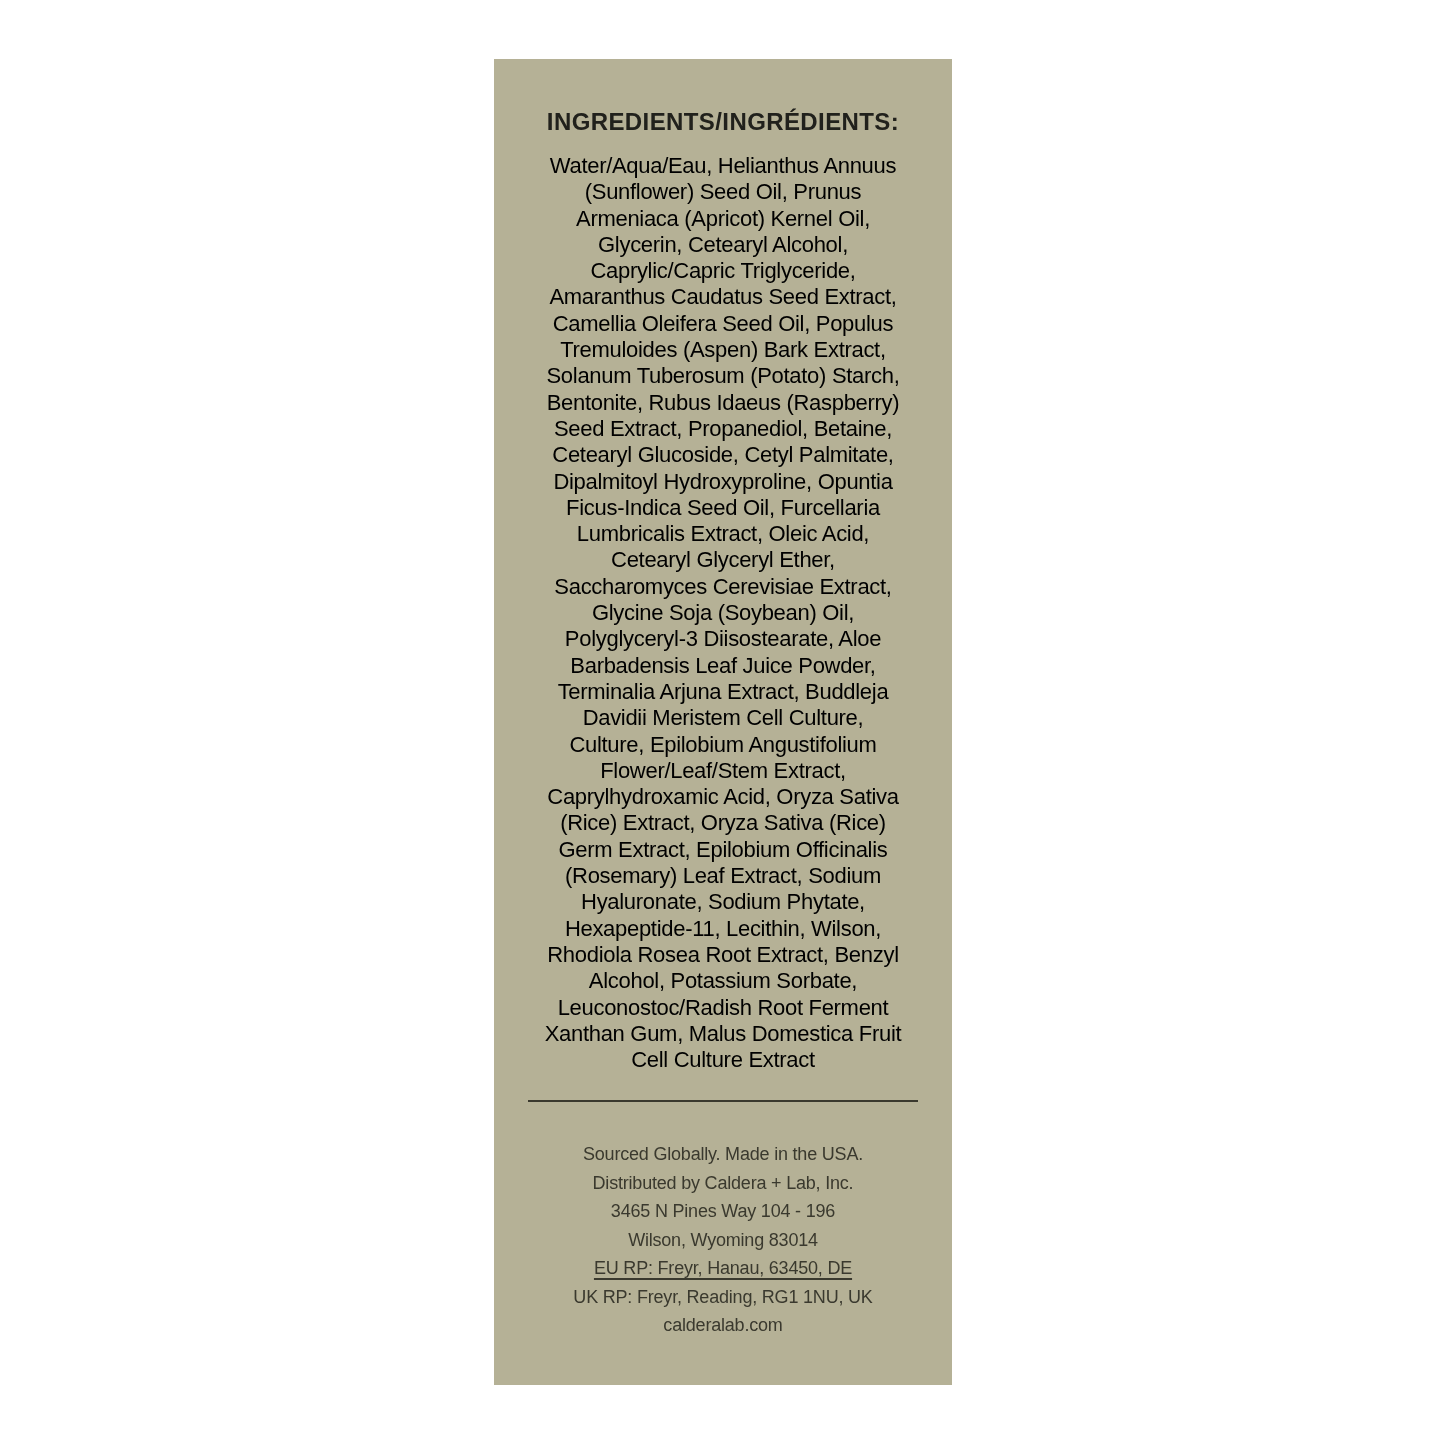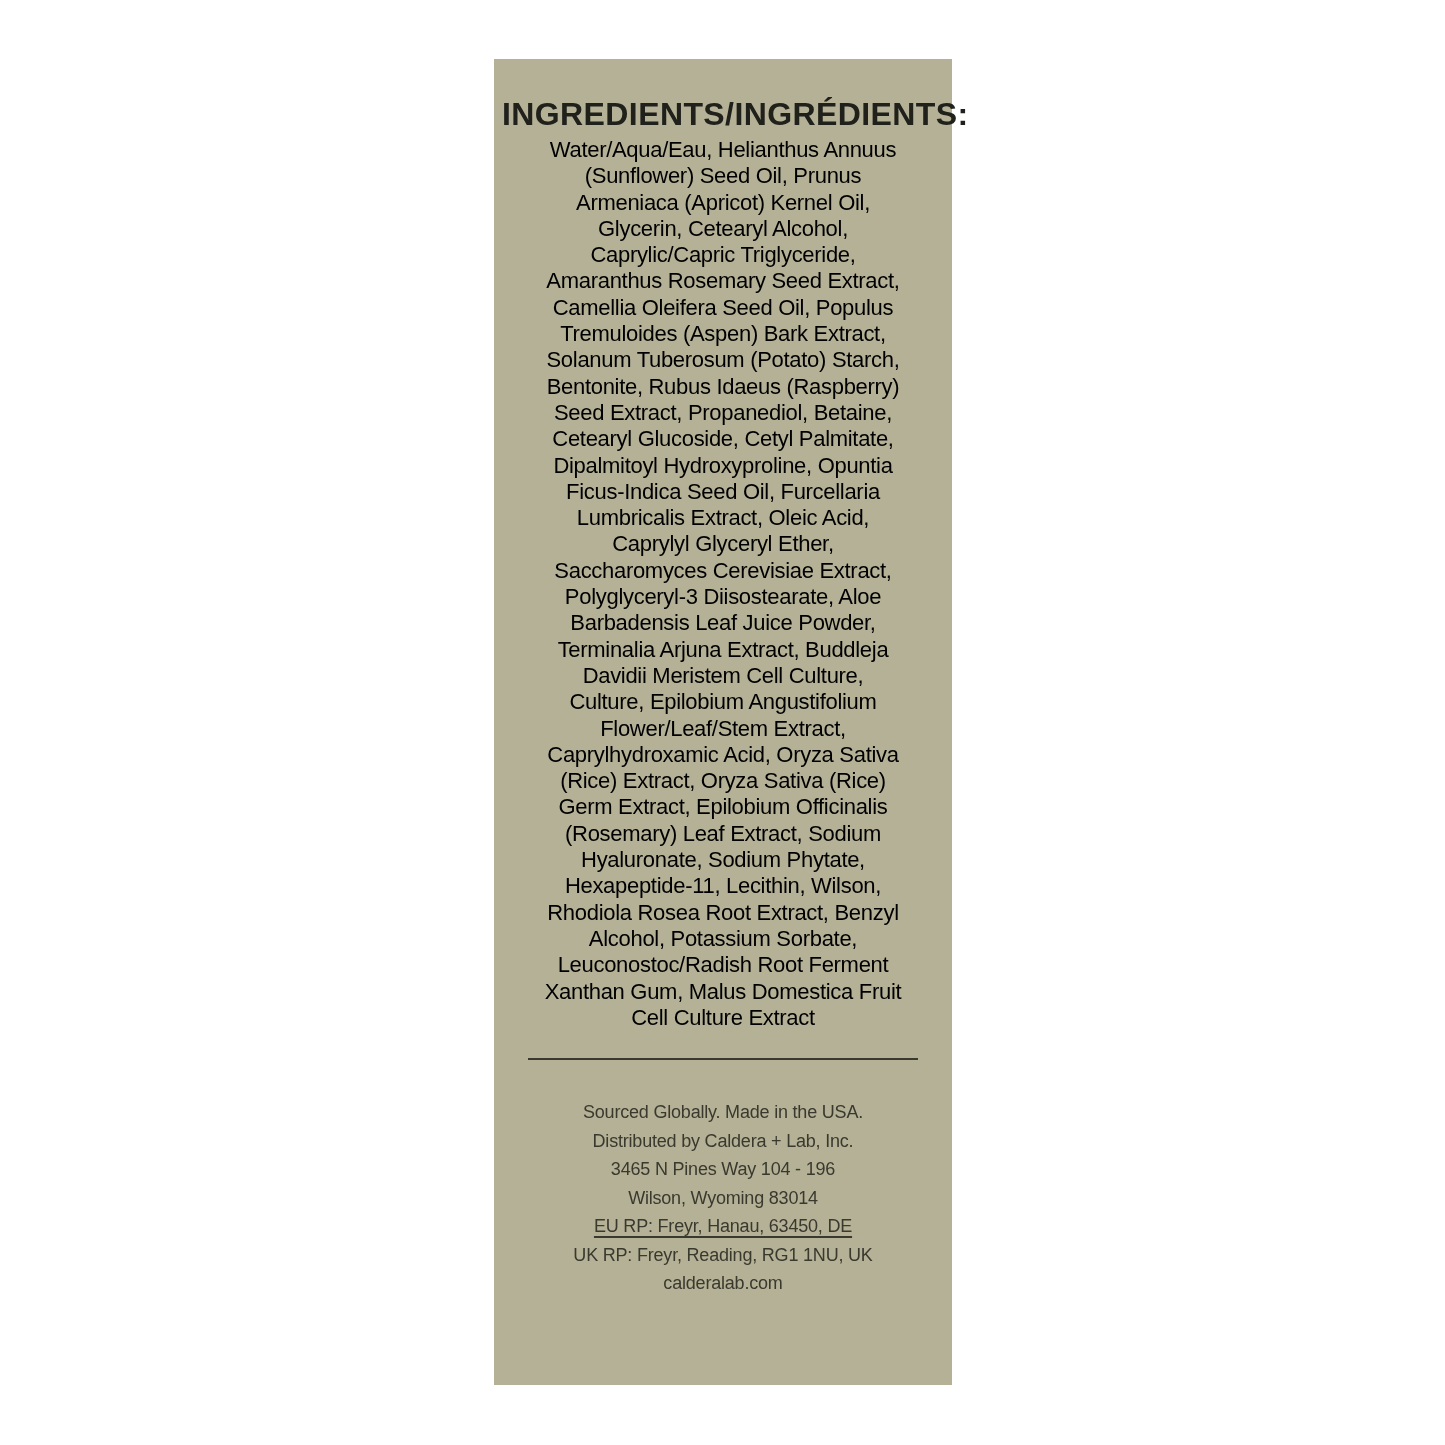--- a/index.html
+++ b/index.html
@@ -19,22 +19,22 @@
     left: 494px;
     top: 59px;
     width: 458px;
     height: 1326px;
     background: #b5b196;
     box-sizing: border-box;
     padding-top: 32px;
     text-align: center;
   }
   .title {
-    margin: 8px;
-    font-size: 32px;
+    margin: 16px;
+    font-size: 24px;
     font-weight: 700;
     line-height: 30px;
     letter-spacing: 0.4px;
     color: #21211c;
     white-space: nowrap;
   }
   .ingredients {
     margin: 0;
   }
   .ing-line {
@@ -71,32 +71,33 @@
 
 <div class="label-panel" style="background: rgb(181, 177, 150);">
   <h1 class="title" style="color: rgb(33, 33, 28);">INGREDIENTS/INGRÉDIENTS:</h1>
 
   <div class="ingredients">
       <div class="ing-line">Water/Aqua/Eau, Helianthus Annuus</div>
       <div class="ing-line">(Sunflower) Seed Oil, Prunus</div>
       <div class="ing-line">Armeniaca (Apricot) Kernel Oil,</div>
       <div class="ing-line">Glycerin, Cetearyl Alcohol,</div>
       <div class="ing-line">Caprylic/Capric Triglyceride,</div>
-      <div class="ing-line">Amaranthus Rosemary Seed Extract,</div>
+      <div class="ing-line">Amaranthus Caudatus Seed Extract,</div>
       <div class="ing-line">Camellia Oleifera Seed Oil, Populus</div>
       <div class="ing-line">Tremuloides (Aspen) Bark Extract,</div>
       <div class="ing-line">Solanum Tuberosum (Potato) Starch,</div>
       <div class="ing-line">Bentonite, Rubus Idaeus (Raspberry)</div>
       <div class="ing-line">Seed Extract, Propanediol, Betaine,</div>
       <div class="ing-line">Cetearyl Glucoside, Cetyl Palmitate,</div>
       <div class="ing-line">Dipalmitoyl Hydroxyproline, Opuntia</div>
       <div class="ing-line">Ficus-Indica Seed Oil, Furcellaria</div>
       <div class="ing-line">Lumbricalis Extract, Oleic Acid,</div>
-      <div class="ing-line">Caprylyl Glyceryl Ether,</div>
+      <div class="ing-line">Cetearyl Glyceryl Ether,</div>
       <div class="ing-line">Saccharomyces Cerevisiae Extract,</div>
+      <div class="ing-line">Glycine Soja (Soybean) Oil,</div>
       <div class="ing-line">Polyglyceryl-3 Diisostearate, Aloe</div>
       <div class="ing-line">Barbadensis Leaf Juice Powder,</div>
       <div class="ing-line">Terminalia Arjuna Extract, Buddleja</div>
       <div class="ing-line">Davidii Meristem Cell Culture,</div>
       <div class="ing-line">Culture, Epilobium Angustifolium</div>
       <div class="ing-line">Flower/Leaf/Stem Extract,</div>
       <div class="ing-line">Caprylhydroxamic Acid, Oryza Sativa</div>
       <div class="ing-line">(Rice) Extract, Oryza Sativa (Rice)</div>
       <div class="ing-line">Germ Extract, Epilobium Officinalis</div>
       <div class="ing-line">(Rosemary) Leaf Extract, Sodium</div>

